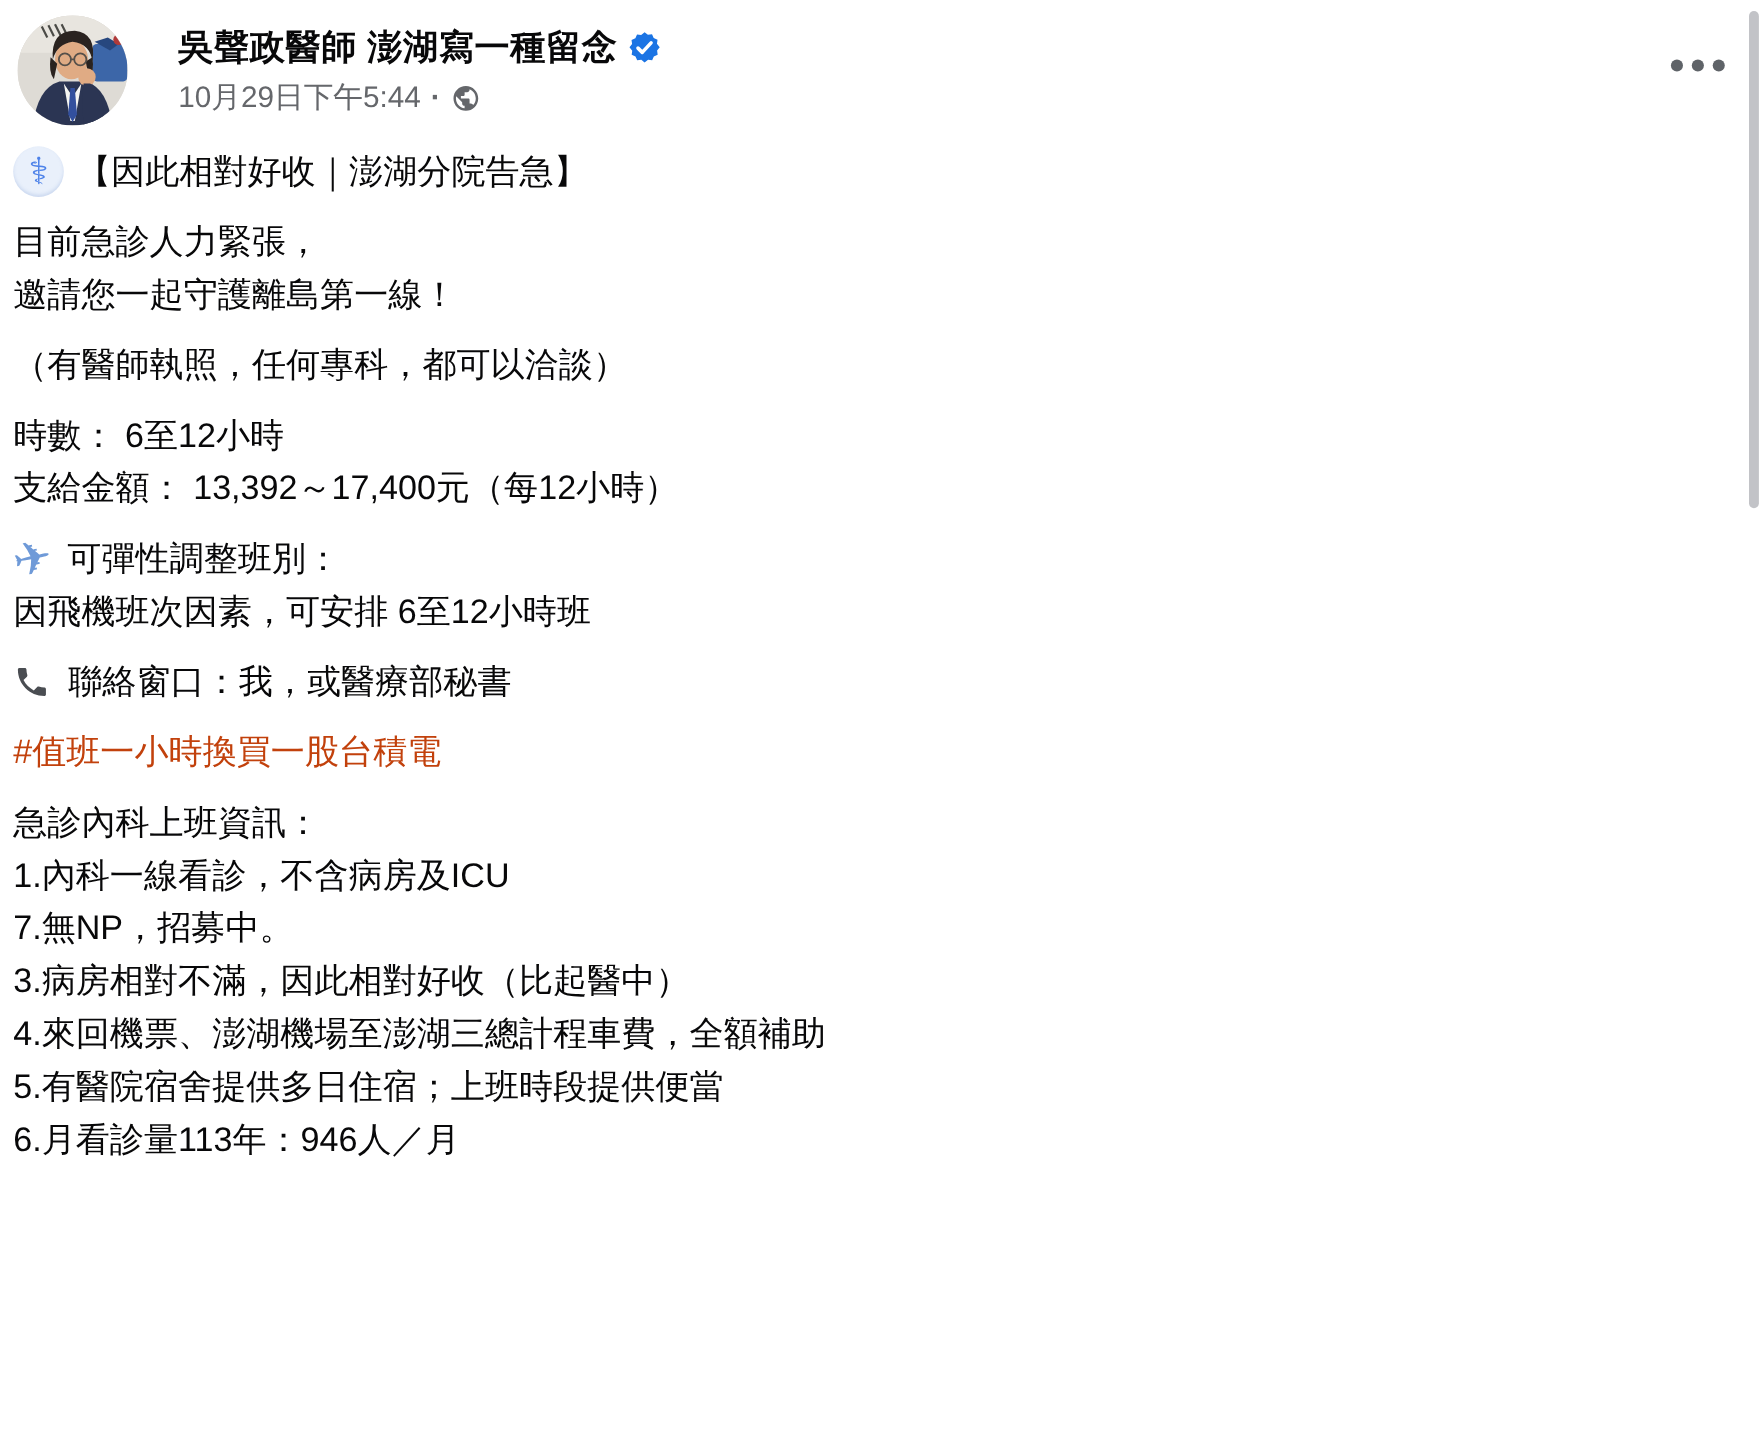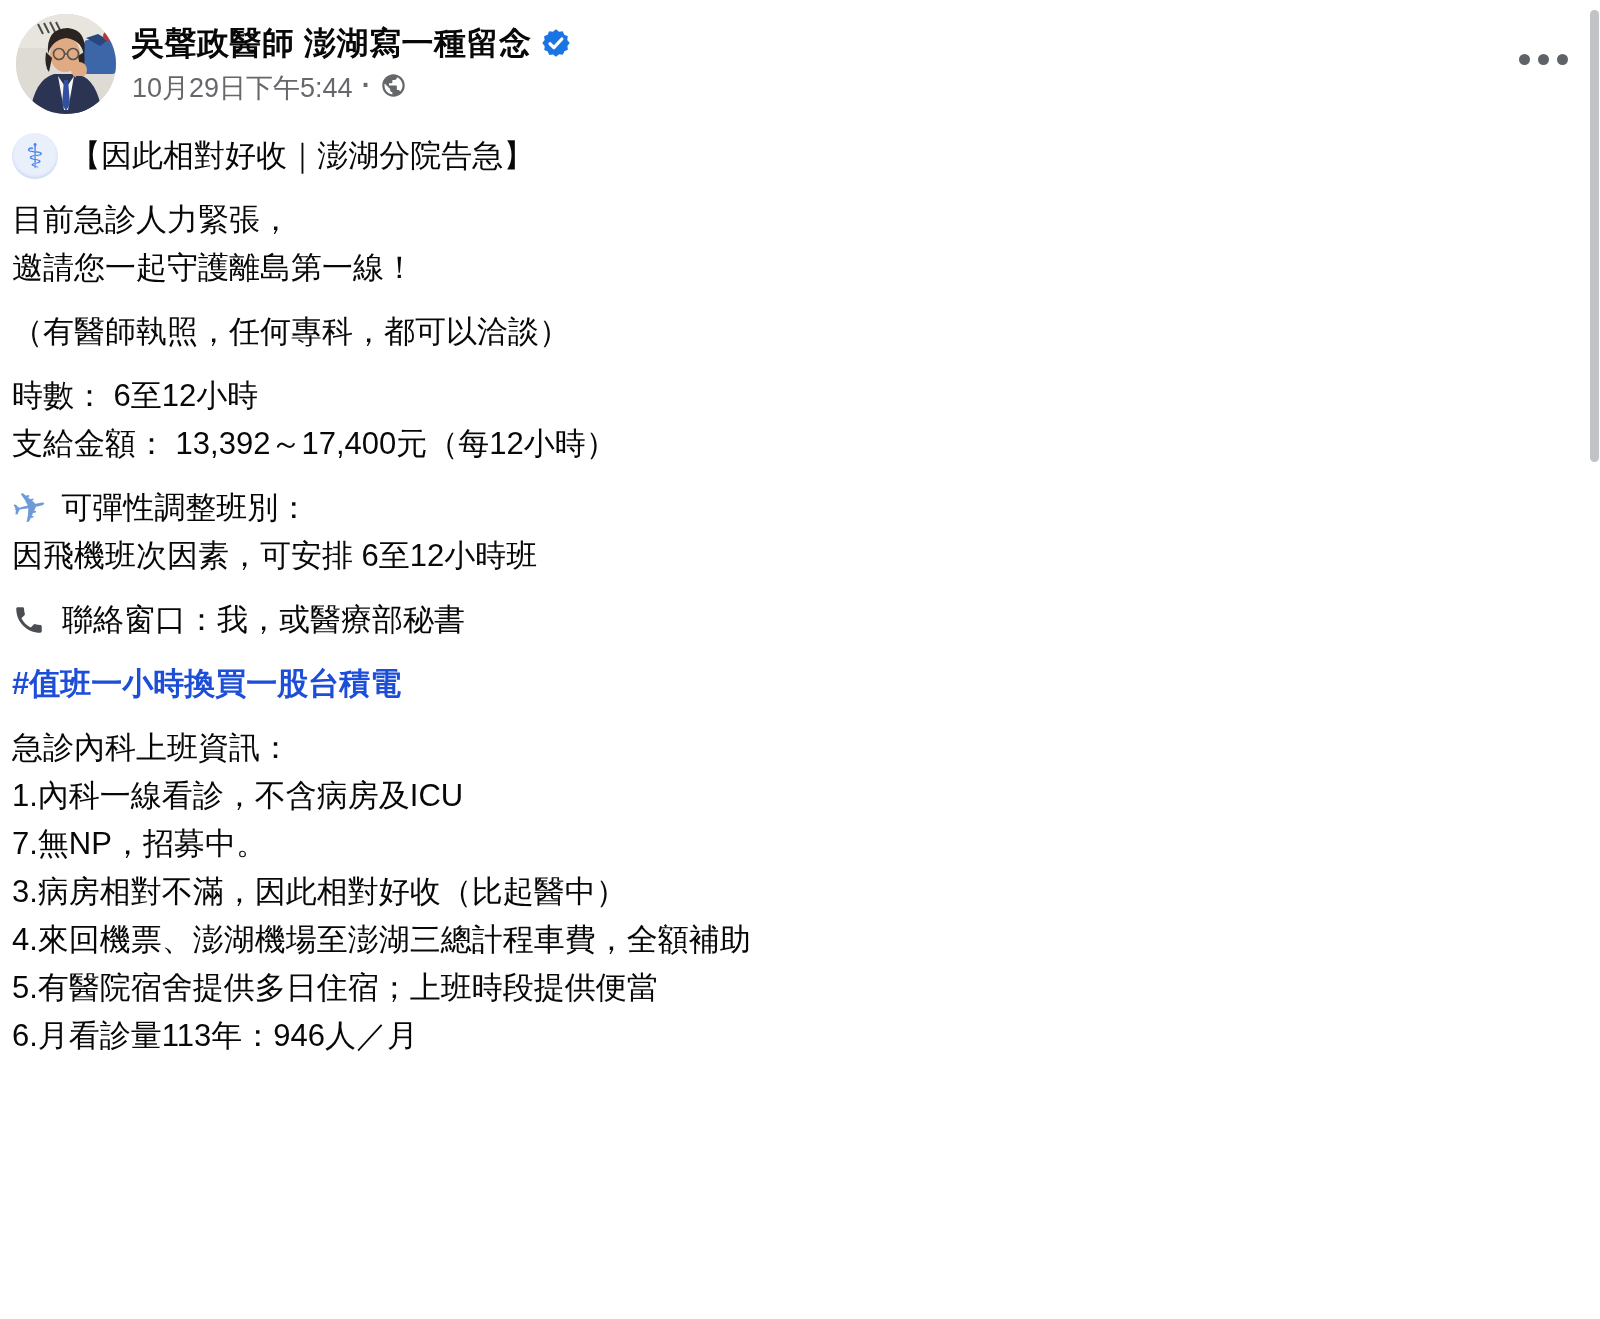--- a/index.html
+++ b/index.html
@@ -9,36 +9,37 @@
     font-family:"Liberation Sans","DejaVu Sans",sans-serif;
     color:#080809;
     overflow:hidden;
     position:relative;
   }
   
   .post-header{
     position:relative;
     display:flex;
     padding:14px 16px 0 16px;
+    gap:30px;
   }
   .avatar{
     width:100px;height:100px;border-radius:50%;
     overflow:hidden;flex:0 0 auto;cursor:pointer;
     background:#dfdcd6;
   }
   .avatar svg{display:block;width:100%;height:100%;}
   .head-text{margin-left:16px;padding-top:10px;}
   .name-row{display:flex;align-items:center;gap:10px;cursor:pointer;}
   .author-name{
     font-size:32px;font-weight:bold;color:#080809;letter-spacing:.5px;
     line-height:38px;white-space:nowrap;
   }
   .verified-badge{width:30px;height:30px;display:inline-block;}
   .time-row{
-    display:flex;align-items:flex-start;gap:9px;
+    display:flex;align-items:center;gap:9px;
     margin-top:8px;font-size:27px;color:#65676b;cursor:pointer;
   }
   .time-sep{color:#65676b;font-weight:bold;}
   .globe{width:27px;height:27px;display:inline-block;margin-top:2px;}
   .more-btn{
     position:absolute;top:48px;right:26px;
     display:flex;gap:8px;align-items:center;
     padding:6px;border-radius:18px;cursor:pointer;border:none;background:transparent;
   }
   .more-btn .dot{width:11px;height:11px;border-radius:50%;background:#5f6368;}
@@ -59,21 +60,21 @@
     background:#e9f0fb;color:#4d82e9;
     display:inline-flex;align-items:center;justify-content:center;
     font-size:34px;font-weight:bold;line-height:1;
     box-shadow:inset 0 -2px 3px rgba(120,150,210,.25);
   }
   .emoji.plane{
     color:#6f9ad8;font-size:42px;line-height:1;
     transform:rotate(-12deg);margin-right:2px;
   }
   .emoji.phone{display:inline-flex;align-items:center;margin-right:4px;}
-  .hashtag{color:#1d4ed8;font-weight:bold;cursor:pointer;}
+  .hashtag{color:#c2410c;font-weight:normal;cursor:pointer;}
 </style>
 </head>
 <body>
 
 <div class="post-header">
 
   <div class="avatar">
     <svg viewBox="0 0 100 100">
       <rect x="0" y="0" width="100" height="100" fill="#dedbd5"></rect>
       <rect x="0" y="0" width="100" height="34" fill="#e8e5df"></rect>

